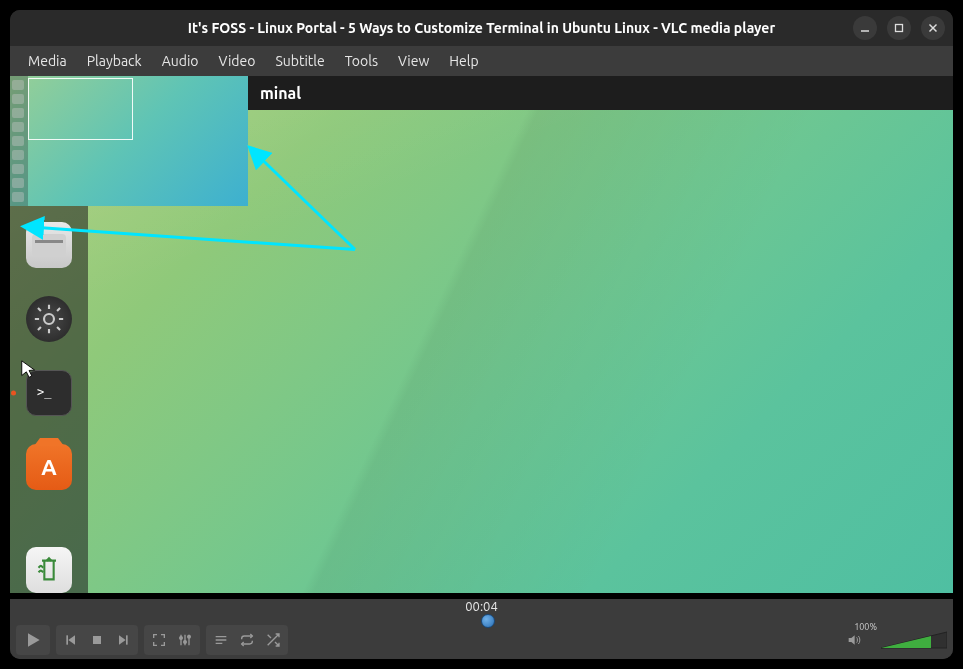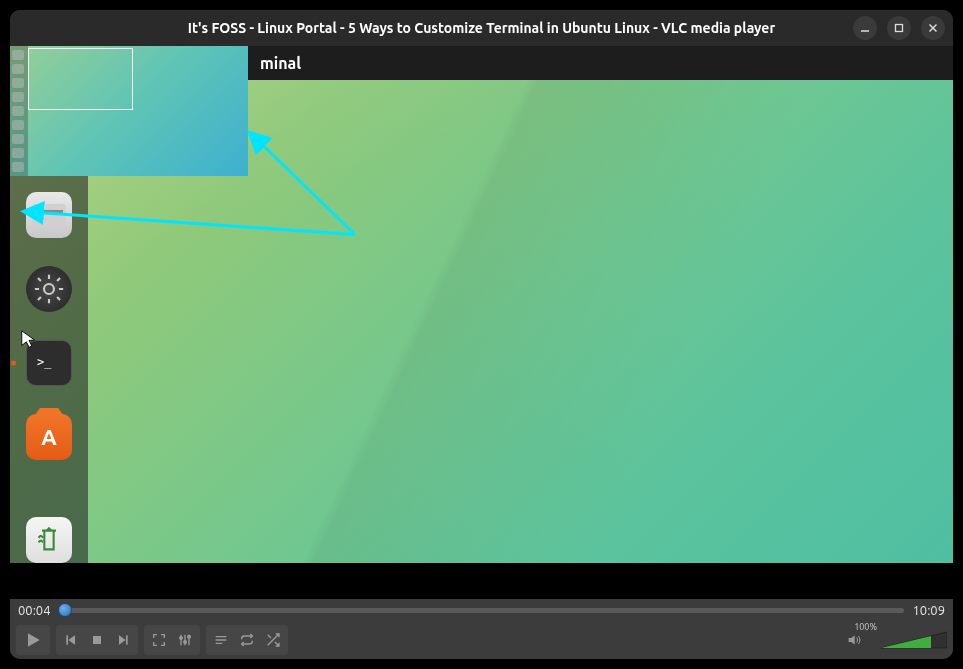--- a/index.html
+++ b/index.html
@@ -234,20 +234,21 @@
   
   .progress-row {
     height: 22px;
     background: #3c3c3c;
     display: flex;
     align-items: center;
     padding: 0 8px;
     gap: 8px;
     color: #e6e6e6;
     font-size: 13px;
+    flex-direction: column;
   }
   .progress-track {
     flex: 1;
     height: 5px;
     background: #5a5a5a;
     border-radius: 3px;
     position: relative;
   }
   .progress-thumb {
     position: absolute;
@@ -339,20 +340,30 @@
       </div>
       <div class="ctrl-btn">
         <svg viewBox="0 0 12 12">
             <line x1="2.5" y1="2.5" x2="9.5" y2="9.5" stroke="currentColor" stroke-width="1.5"></line>
             <line x1="9.5" y1="2.5" x2="2.5" y2="9.5" stroke="currentColor" stroke-width="1.5"></line>
           </svg>
       </div>
     </div>
   </div>
 
+  <div class="menubar">
+    <div class="menu-item">Media</div>
+    <div class="menu-item">Playback</div>
+    <div class="menu-item">Audio</div>
+    <div class="menu-item">Video</div>
+    <div class="menu-item">Subtitle</div>
+    <div class="menu-item">Tools</div>
+    <div class="menu-item">View</div>
+    <div class="menu-item">Help</div>
+  </div>
 
   <div class="video-area">
     <div class="video-frame">
       <div class="ubuntu-topbar">
         <span style="margin-left:238px">minal</span>
       </div>
       <div class="ubuntu-dock">
         <div class="dock-icon dock-files"></div>
         <div class="dock-icon dock-settings">
           <svg viewBox="0 0 24 24" fill="none" stroke="currentColor" stroke-width="1.5">

